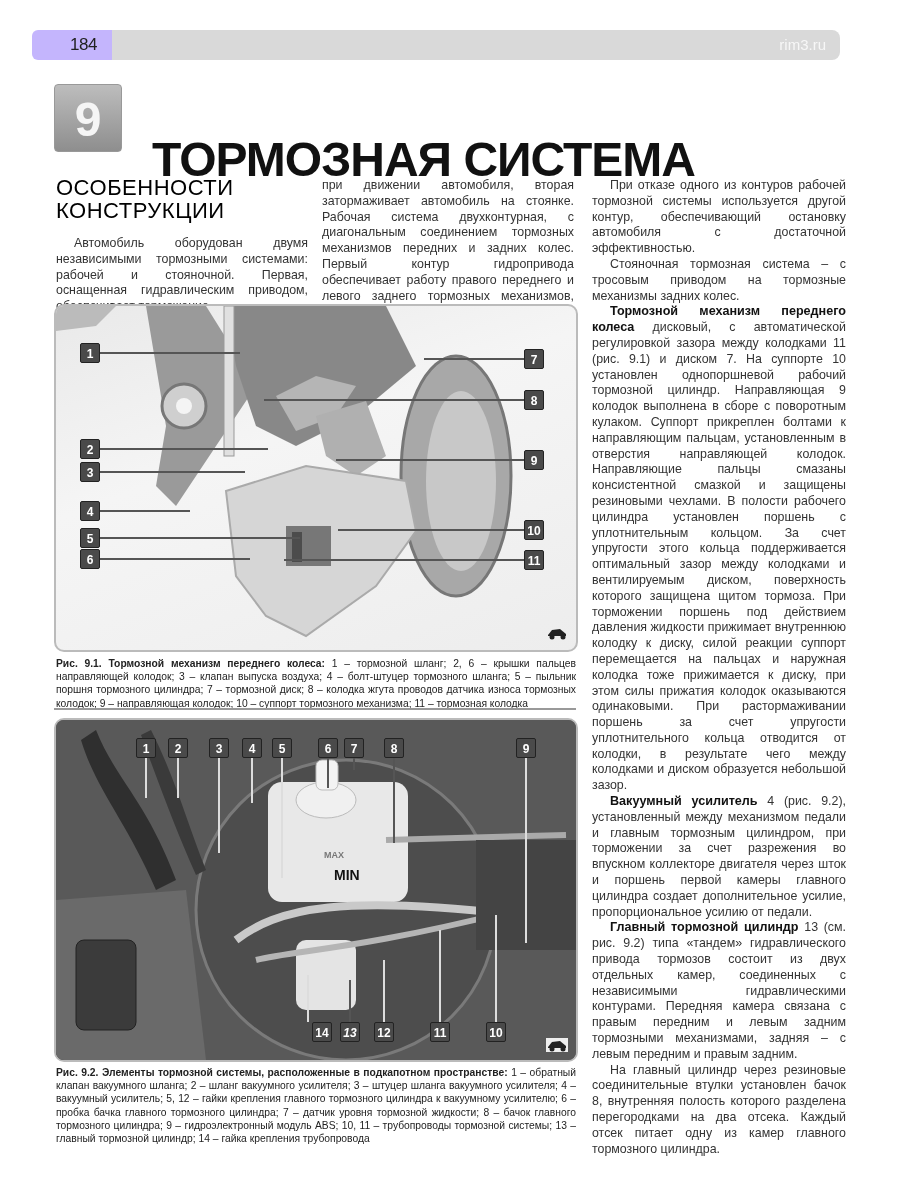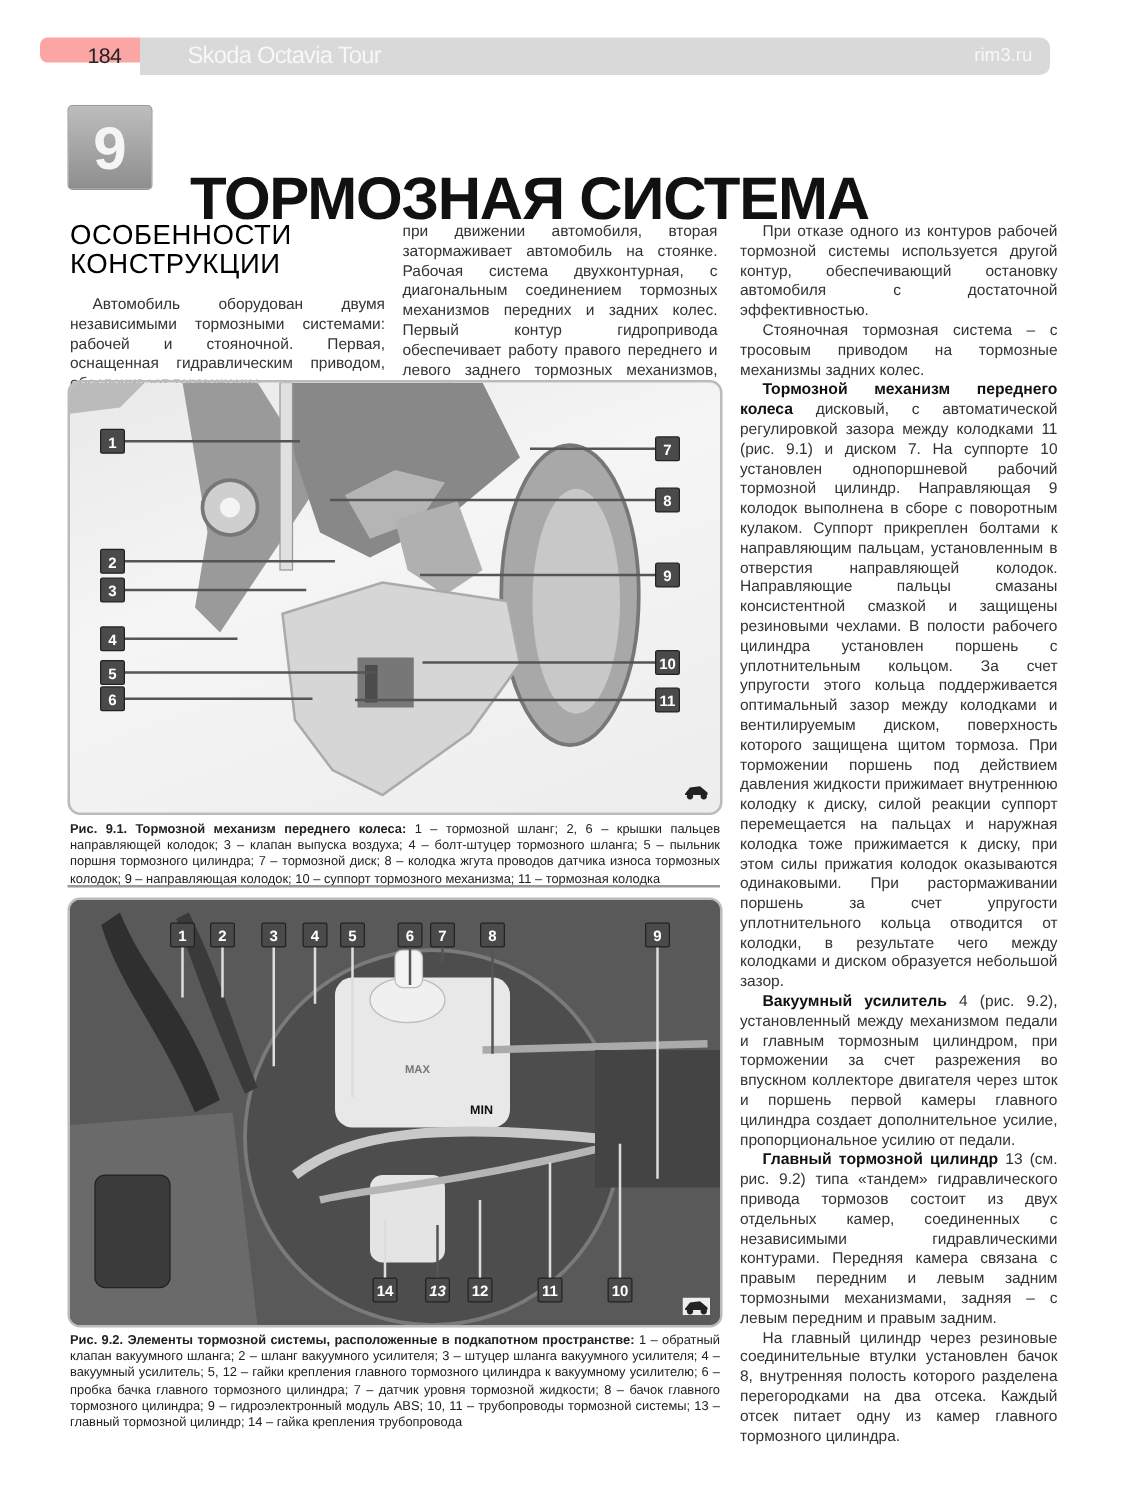--- a/index.html
+++ b/index.html
@@ -1,18 +1,18 @@
 <!DOCTYPE html>
 <html><head>
 <meta charset="utf-8">
 <style>
   html,body{margin:0;padding:0;background:#fff;}
   body{width:900px;height:1200px;position:relative;overflow:hidden;font-family:"Liberation Sans",sans-serif;color:#222;}
   .hdr{position:absolute;left:32px;top:30px;width:808px;height:30px;}
-  .hdr .num{position:absolute;left:0;top:0;width:80px;height:20px;background:#fca5a5;border-radius:6px 0 0 6px;font-size:17px;color:#222;line-height:30px;padding-left:38px;box-sizing:border-box;font-family:"Liberation Sans Narrow","Liberation Sans",sans-serif;letter-spacing:-0.5px;}
+  .hdr .num{position:absolute;left:0;top:0;width:80px;height:30px;background:#c4b5fd;border-radius:6px 0 0 6px;font-size:17px;color:#222;line-height:30px;padding-left:38px;box-sizing:border-box;font-family:"Liberation Sans Narrow","Liberation Sans",sans-serif;letter-spacing:-0.5px;}
   .hdr .bar{position:absolute;left:80px;top:0;right:0;height:30px;background:#d9d9d9;border-radius:0 8px 8px 0;}
   .hdr .title{position:absolute;left:38px;top:0;line-height:30px;font-size:19px;color:#f7f7f7;letter-spacing:-0.6px;}
   .hdr .site{position:absolute;right:14px;top:0;line-height:30px;font-size:15px;color:#f7f7f7;}
   .chapnum{position:absolute;left:54px;top:84px;width:68px;height:68px;border-radius:4px;border:1px solid #999;background:linear-gradient(#bdbdbd,#8e8e8e);color:#f5f5f5;font-size:48px;font-weight:bold;text-align:center;line-height:70px;box-sizing:border-box;}
   .chaptitle{position:absolute;left:152px;top:88px;font-size:48px;font-weight:bold;color:#111;letter-spacing:-1px;line-height:64px;margin-top:40px;}
   .sectitle{position:absolute;left:56px;top:176px;font-size:22px;color:#000000;letter-spacing:0.5px;line-height:23px;font-weight:normal;}
   .col{position:absolute;font-size:12.4px;line-height:15.8px;color:#333;text-align:justify;}
   .col p{margin:0;text-indent:18px;}
   .col p.noind{text-indent:0;}
   .col b{color:#111;font-size:12.6px;}
@@ -31,21 +31,20 @@
   .rule{position:absolute;left:54px;width:522px;height:2px;background:#999;}
   .caricon{position:absolute;width:22px;height:14px;}
   svg.shape{position:absolute;left:0;top:0;}
 </style>
 </head>
 <body>
 
 <div class="hdr">
   <div class="num">184</div>
   <div class="bar">
-    <span class="title">Skoda Octavia Tour</span>
     <span class="site">rim3.ru</span>
   </div>
 </div>
 
 <div class="chapnum">9</div>
 <div class="chaptitle">ТОРМОЗНАЯ СИСТЕМА</div>
 
 <div class="sectitle">
   <div>ОСОБЕННОСТИ</div>
   <div>КОНСТРУКЦИИ</div>
@@ -138,33 +137,33 @@
     <rect x="212" y="62" width="140" height="120" rx="14" fill="#e8e8e8"></rect>
     <ellipse cx="270" cy="80" rx="30" ry="18" fill="#f0f0f0" stroke="#bbb"></ellipse>
     <rect x="260" y="40" width="22" height="30" rx="6" fill="#f3f3f3" stroke="#bbb"></rect>
     <rect x="240" y="220" width="60" height="70" rx="10" fill="#e4e4e4"></rect>
     <path d="M180 220 C220 190 280 170 500 200" stroke="#c9c9c9" stroke-width="8" fill="none"></path>
     <path d="M200 240 C240 230 300 230 460 190" stroke="#b5b5b5" stroke-width="6" fill="none"></path>
     <path d="M330 120 L510 115" stroke="#aaa" stroke-width="6" fill="none"></path>
     <rect x="420" y="120" width="100" height="110" fill="#444"></rect>
   </svg>
   <span style="position:absolute;left:268px;top:130px;font-size:9px;color:#777;font-weight:bold;">MAX</span>
-  <span style="position:absolute;left:278px;top:163px;font-size:10px;color:#111;font-weight:bold;margin-left:42px;">MIN</span>
+  <span style="position:absolute;left:278px;top:147px;font-size:14px;color:#111;font-weight:bold;">MIN</span>
 
   <div class="callout" style="left:80px;top:18px;">1</div>
   <div class="callout" style="left:112px;top:18px;">2</div>
   <div class="callout" style="left:153px;top:18px;">3</div>
   <div class="callout" style="left:186px;top:18px;">4</div>
   <div class="callout" style="left:216px;top:18px;">5</div>
   <div class="callout" style="left:262px;top:18px;">6</div>
   <div class="callout" style="left:288px;top:18px;">7</div>
   <div class="callout" style="left:328px;top:18px;">8</div>
   <div class="callout" style="left:460px;top:18px;">9</div>
 
-  <div class="callout" style="left:242px;top:302px;">14</div>
+  <div class="callout" style="left:256px;top:302px;">14</div>
   <div class="callout" style="left:284px;top:302px;font-style:italic;">13</div>
   <div class="callout" style="left:318px;top:302px;">12</div>
   <div class="callout" style="left:374px;top:302px;">11</div>
   <div class="callout" style="left:430px;top:302px;">10</div>
 
   <div style="position:absolute;left:89px;top:38px;width:2px;height:40px;background:#ddd;"></div>
   <div style="position:absolute;left:121px;top:38px;width:2px;height:40px;background:#ddd;"></div>
   <div style="position:absolute;left:162px;top:38px;width:2px;height:95px;background:#ddd;"></div>
   <div style="position:absolute;left:195px;top:38px;width:2px;height:45px;background:#ddd;"></div>
   <div style="position:absolute;left:225px;top:38px;width:2px;height:120px;background:#ddd;"></div>

